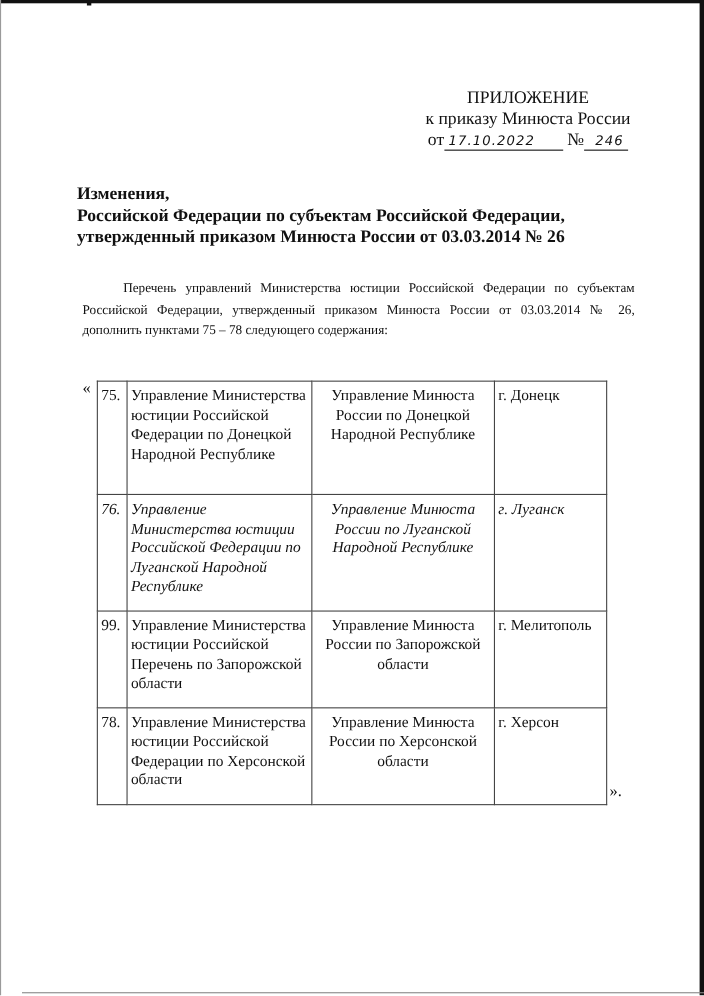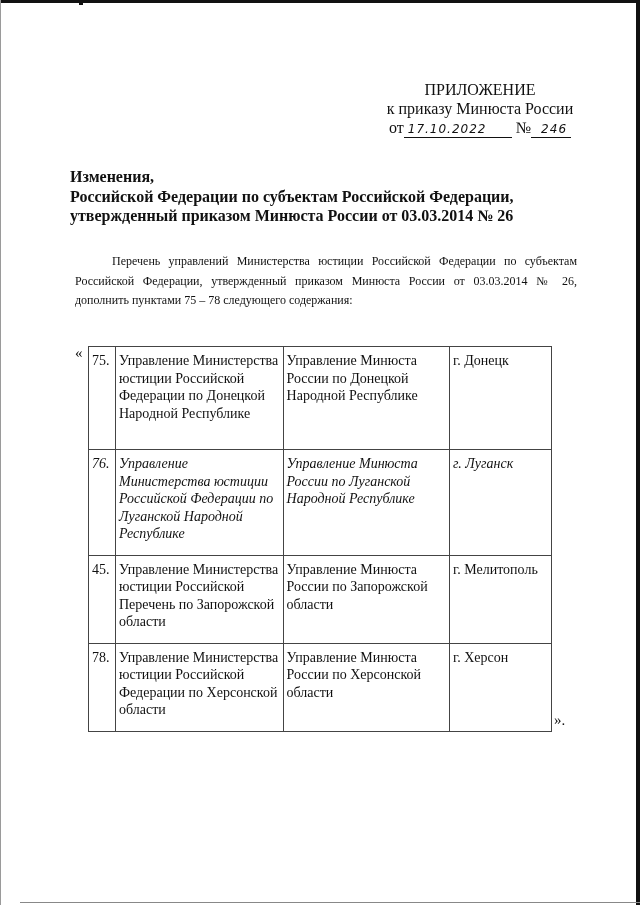--- a/index.html
+++ b/index.html
@@ -46,21 +46,21 @@
     table.items {
       position: absolute; left: 88px; top: 346px; width: 464px;
       border-collapse: collapse; font-size: 14px; line-height: 17.5px;
     }
     table.items td {
       border: 1.5px solid #444; vertical-align: top;
       padding: 5px 3px 12px 3px;
     }
     td.num { width: 27px; padding-left: 2px; padding-right: 1px; }
     td.name { width: 168px; }
-    td.short { width: 167px; }
+    td.short { width: 167px; text-align: center; }
     td.city { width: 102px; padding-left: 5px; white-space: nowrap; }
     tr.r1 td { height: 103px; }
     tr.r2 td { height: 104px; font-style: italic; }
     tr.r3 td { height: 86px; }
     tr.r4 td { height: 88px; }
   </style>
 </head>
 <body>
 
 <div class="page-border-top"></div>
@@ -96,21 +96,21 @@
       <td class="short">Управление Минюста России по Донецкой Народной Республике</td>
       <td class="city">г. Донецк</td>
     </tr>
     <tr class="r2">
       <td class="num">76.</td>
       <td class="name">Управление Министерства юстиции Российской Федерации по Луганской Народной Республике</td>
       <td class="short">Управление Минюста России по Луганской Народной Республике</td>
       <td class="city">г. Луганск</td>
     </tr>
     <tr class="r3">
-      <td class="num">45.</td>
+      <td class="num">99.</td>
       <td class="name">Управление Министерства юстиции Российской Перечень по Запорожской области</td>
       <td class="short">Управление Минюста России по Запорожской области</td>
       <td class="city">г. Мелитополь</td>
     </tr>
     <tr class="r4">
       <td class="num">78.</td>
       <td class="name">Управление Министерства юстиции Российской Федерации по Херсонской области</td>
       <td class="short">Управление Минюста России по Херсонской области</td>
       <td class="city">г. Херсон</td>
     </tr>

